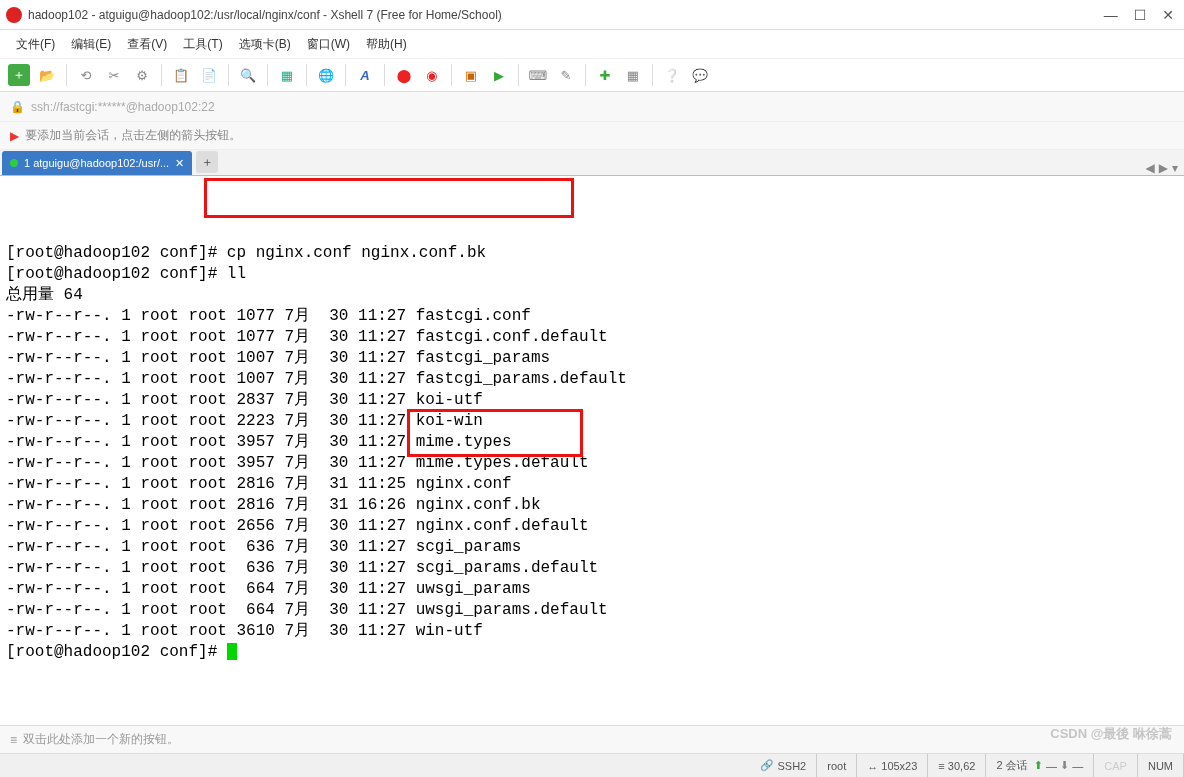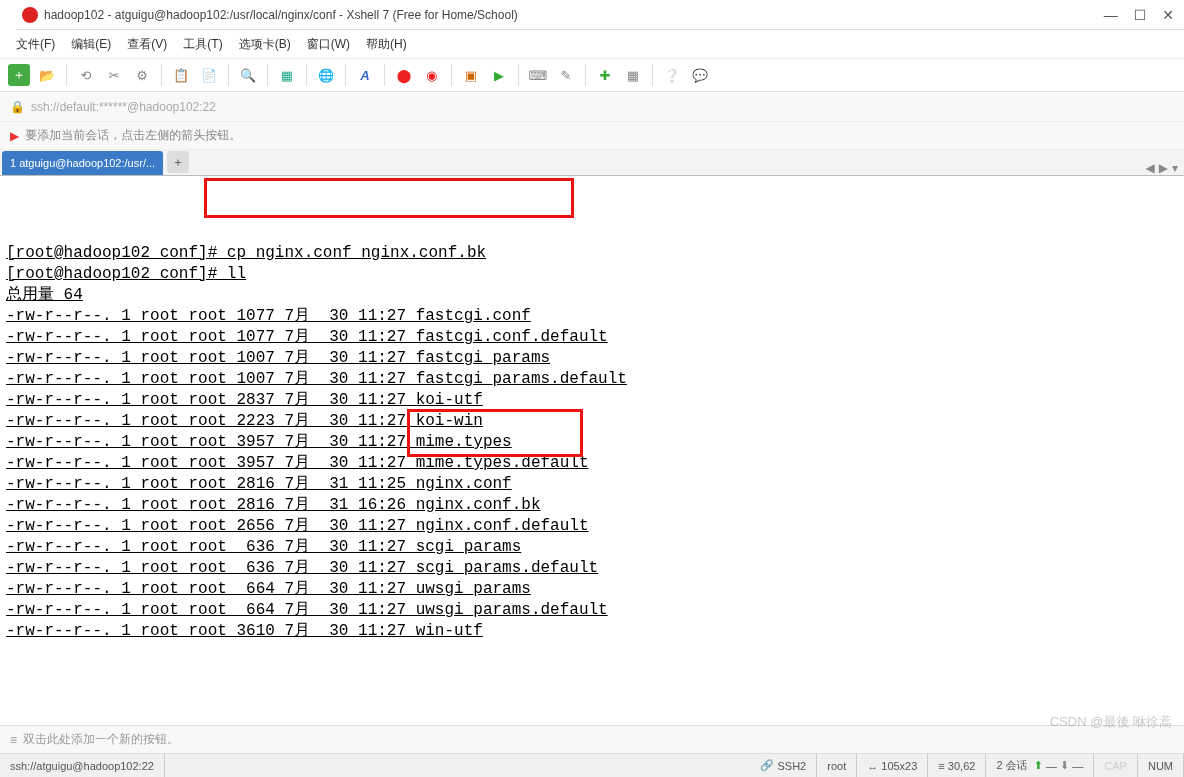--- a/index.html
+++ b/index.html
@@ -1,50 +1,50 @@
 <!DOCTYPE html>
 <html><head>
 <meta charset="utf-8">
 <style>
 * { margin: 0; padding: 0; box-sizing: border-box; }
 body { font-family: "Microsoft YaHei", "Segoe UI", sans-serif; font-size: 12px; background: #fff; width: 1184px; height: 777px; display: flex; flex-direction: column; overflow: hidden; }
 
-.titlebar { height: 30px; display: flex; align-items: center; padding: 0 6px; border-bottom: 1px solid #ddd; margin-left: 16px; }
+.titlebar { height: 30px; display: flex; align-items: center; padding: 0 6px; border-bottom: 1px solid #ddd; }
 .titlebar .logo { width: 16px; height: 16px; background: #d22; border-radius: 50%; margin-right: 6px; }
 .titlebar .title { flex: 1; color: #444; font-size: 12px; }
 .titlebar .wincontrols { display: flex; gap: 16px; font-size: 14px; color: #555; margin-right: 4px; }
 
 .menubar { height: 28px; display: flex; align-items: center; padding: 0 12px; gap: 8px; color: #333; }
 .menubar span { padding: 2px 4px; }
 
 .toolbar { height: 34px; display: flex; align-items: center; padding: 0 8px; gap: 6px; border-top: 1px solid #eee; border-bottom: 1px solid #ddd; }
 .tbicon { width: 22px; height: 22px; border-radius: 3px; display: inline-flex; align-items: center; justify-content: center; font-size: 13px; }
 .sep { width: 1px; height: 22px; background: #ddd; margin: 0 2px; }
 
 .addrbar { height: 30px; display: flex; align-items: center; padding: 0 10px; background: #f8f8f8; border-bottom: 1px solid #eee; color: #aaa; gap: 6px; }
 .lock { color: #e0b400; }
 
 .sessionbar { height: 28px; display: flex; align-items: center; padding: 0 10px; background: #f8f8f8; border-bottom: 1px solid #eee; color: #888; gap: 6px; }
 .flag { color: #e33; }
 
 .tabbar { height: 26px; background: #f3f3f3; display: flex; align-items: flex-end; border-bottom: 1px solid #bbb; position: relative; }
-.tab { background: #3b7ac6; color: #fff; height: 24px; display: flex; align-items: center; padding: 0 8px; font-size: 11px; border-radius: 3px 3px 0 0; margin-left: 2px; gap: 6px; position: relative; flex-direction: column; }
+.tab { background: #3b7ac6; color: #fff; height: 24px; display: flex; align-items: center; padding: 0 8px; font-size: 11px; border-radius: 3px 3px 0 0; margin-left: 2px; gap: 6px; position: relative; }
 .tab .dot { width: 8px; height: 8px; background: #2ecc40; border-radius: 50%; }
 .tab .close { font-size: 11px; }
 .newtab { width: 22px; height: 22px; background: #ddd; display: flex; align-items: center; justify-content: center; margin-left: 4px; border-radius: 3px; color: #444; margin-bottom: 2px; }
 .tabbar .navarrows { position: absolute; right: 6px; display: flex; gap: 4px; color: #888; }
 
 .terminal { flex: 1; background: #fff; font-family: "Consolas", "Courier New", monospace; font-size: 16px; padding: 4px 6px; color: #000; position: relative; overflow: auto; white-space: pre; line-height: 21px; }
 .redbox { border: 3px solid #e11; position: absolute; pointer-events: none; }
 
 .bottombar { height: 28px; display: flex; align-items: center; padding: 0 10px; background: #f8f8f8; border-top: 1px solid #ddd; color: #999; gap: 6px; font-size: 12px; }
 .statusbar { height: 24px; display: flex; align-items: center; border-top: 1px solid #ddd; background: #f0f0f0; font-size: 11px; color: #555; }
 .statusbar .seg { padding: 0 10px; border-right: 1px solid #ccc; height: 100%; display: flex; align-items: center; }
 .statusbar .spacer { flex: 1; }
-.watermark { position: absolute; bottom: 46px; right: 12px; color: rgba(120,120,120,0.4); font-size: 13px; pointer-events: none; }
+.watermark { position: absolute; bottom: 34px; right: 12px; color: rgba(120,120,120,0.4); font-size: 13px; pointer-events: none; font-weight: bold; }
 .cursor { display:inline-block; width:10px; height:17px; background:#00d800; vertical-align: middle; }
 </style>
 </head>
 <body>
 
 <div class="titlebar">
   <span class="logo"></span>
   <span class="title">hadoop102 - atguigu@hadoop102:/usr/local/nginx/conf - Xshell 7 (Free for Home/School)</span>
   <div class="wincontrols">
     <span>—</span>
@@ -93,21 +93,21 @@
   <div class="sep"></div>
   <span class="tbicon" style="color:#3a3;">✚</span>
   <span class="tbicon" style="color:#888;">▦</span>
   <div class="sep"></div>
   <span class="tbicon" style="color:#39d;">❔</span>
   <span class="tbicon" style="color:#888;">💬</span>
 </div>
 
 <div class="addrbar">
   <span class="lock">🔒</span>
-  <span>ssh://default:******@hadoop102:22</span>
+  <span>ssh://fastcgi:******@hadoop102:22</span>
 </div>
 
 <div class="sessionbar">
   <span class="flag">▶</span>
   <span>要添加当前会话，点击左侧的箭头按钮。</span>
 </div>
 
 <div class="tabbar">
   <div class="tab">
     <span class="dot"></span>
@@ -118,47 +118,46 @@
   <div class="navarrows">
     <span>◀</span>
     <span>▶</span>
     <span>▾</span>
   </div>
 </div>
 
 <div class="terminal" id="term">
   <div class="redbox" id="box1" style="left: 204.4px; top: 2px; width: 369.6px; height: 40px;"></div>
   <div class="redbox" id="box2" style="left: 406.8px; top: 233px; width: 176px; height: 48.3px;"></div>
-<div style="white-space: pre; text-decoration: underline;">[root@hadoop102 conf]# cp nginx.conf nginx.conf.bk
+<div style="white-space: pre;">[root@hadoop102 conf]# cp nginx.conf nginx.conf.bk
 [root@hadoop102 conf]# ll
 总用量 64
 -rw-r--r--. 1 root root 1077 7月  30 11:27 fastcgi.conf
 -rw-r--r--. 1 root root 1077 7月  30 11:27 fastcgi.conf.default
 -rw-r--r--. 1 root root 1007 7月  30 11:27 fastcgi_params
 -rw-r--r--. 1 root root 1007 7月  30 11:27 fastcgi_params.default
 -rw-r--r--. 1 root root 2837 7月  30 11:27 koi-utf
 -rw-r--r--. 1 root root 2223 7月  30 11:27 koi-win
 -rw-r--r--. 1 root root 3957 7月  30 11:27 mime.types
 -rw-r--r--. 1 root root 3957 7月  30 11:27 mime.types.default
 -rw-r--r--. 1 root root 2816 7月  31 11:25 nginx.conf
 -rw-r--r--. 1 root root 2816 7月  31 16:26 nginx.conf.bk
 -rw-r--r--. 1 root root 2656 7月  30 11:27 nginx.conf.default
 -rw-r--r--. 1 root root  636 7月  30 11:27 scgi_params
 -rw-r--r--. 1 root root  636 7月  30 11:27 scgi_params.default
 -rw-r--r--. 1 root root  664 7月  30 11:27 uwsgi_params
 -rw-r--r--. 1 root root  664 7月  30 11:27 uwsgi_params.default
--rw-r--r--. 1 root root 3610 7月  30 11:27 win-utf</div></div>
+-rw-r--r--. 1 root root 3610 7月  30 11:27 win-utf</div><div>[root@hadoop102 conf]# <span class="cursor"></span></div></div>
 
 <div class="bottombar">
   <span>≡</span>
   <span>双击此处添加一个新的按钮。</span>
 </div>
 
 <div class="statusbar">
-  <div class="seg">ssh://atguigu@hadoop102:22</div>
   <div class="spacer"></div>
   <div class="seg"><span style="color:#3a3;">🔗</span>&nbsp;<span>SSH2</span></div>
   <div class="seg">root</div>
   <div class="seg"><span>↔</span>&nbsp;<span>105x23</span></div>
   <div class="seg"><span>≡</span>&nbsp;<span>30,62</span></div>
   <div class="seg"><span>2 会话</span>&nbsp;&nbsp;<span style="color:#3a3;">⬆</span>&nbsp;—&nbsp;<span style="color:#888;">⬇</span>&nbsp;—</div>
   <div class="seg" style="color:#ccc;">CAP</div>
   <div class="seg">NUM</div>
 </div>
 

